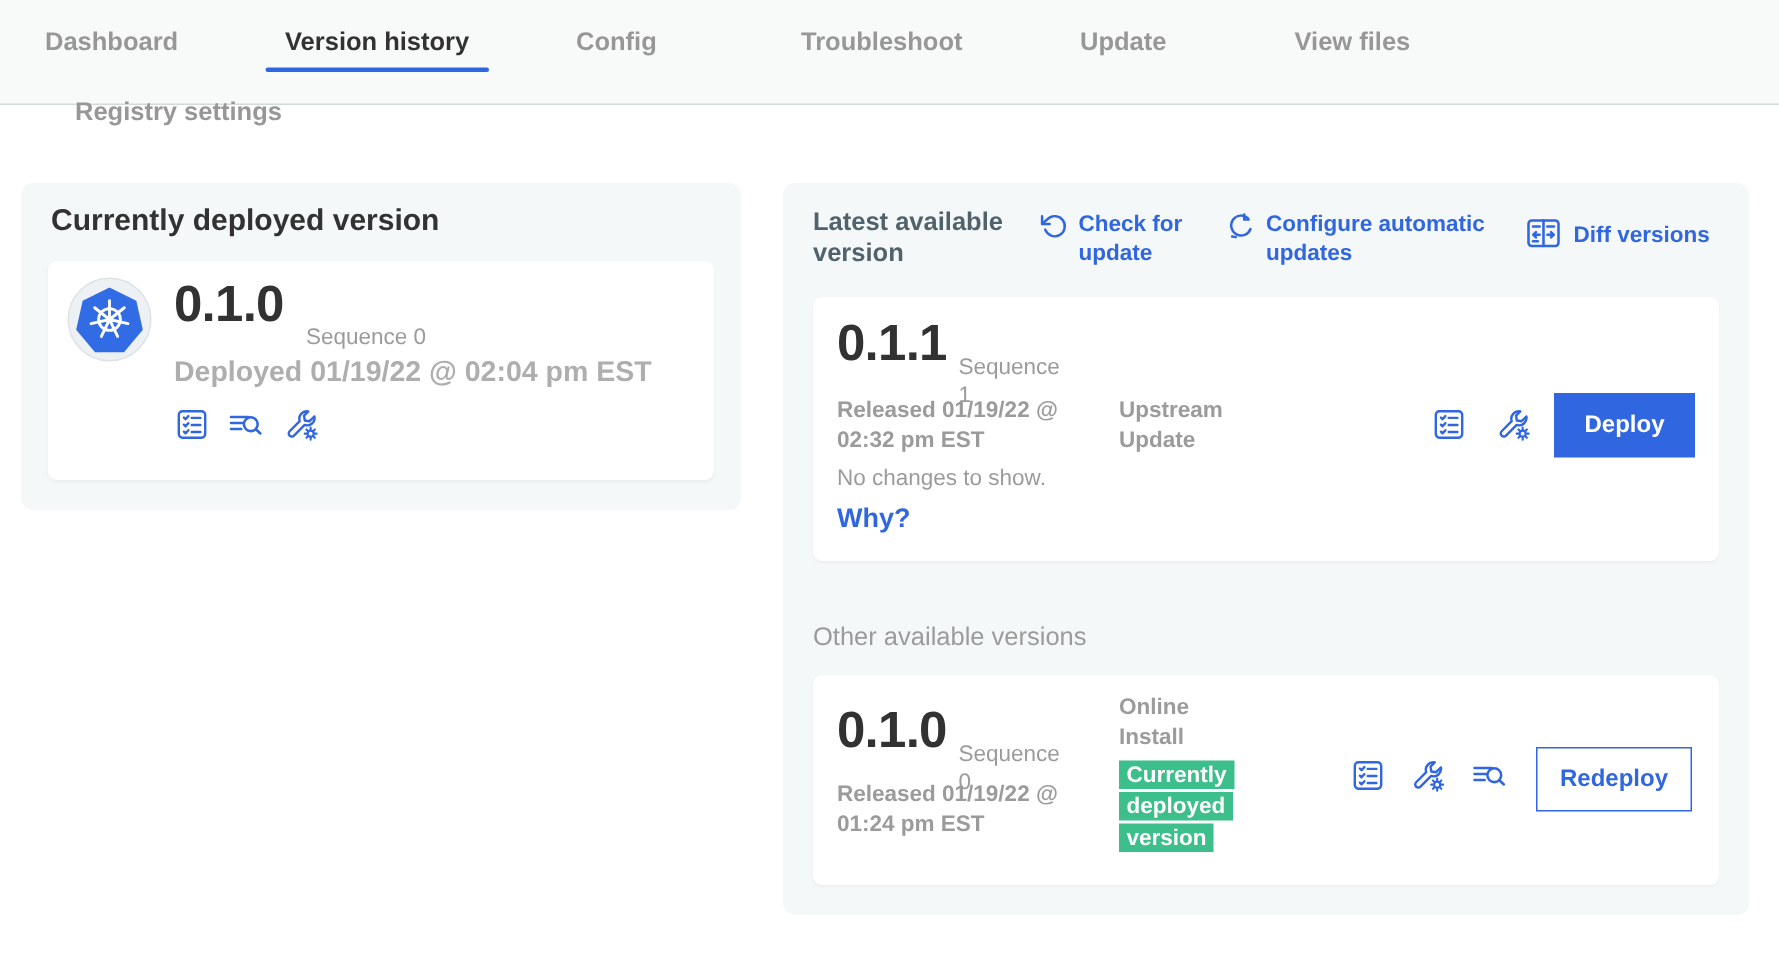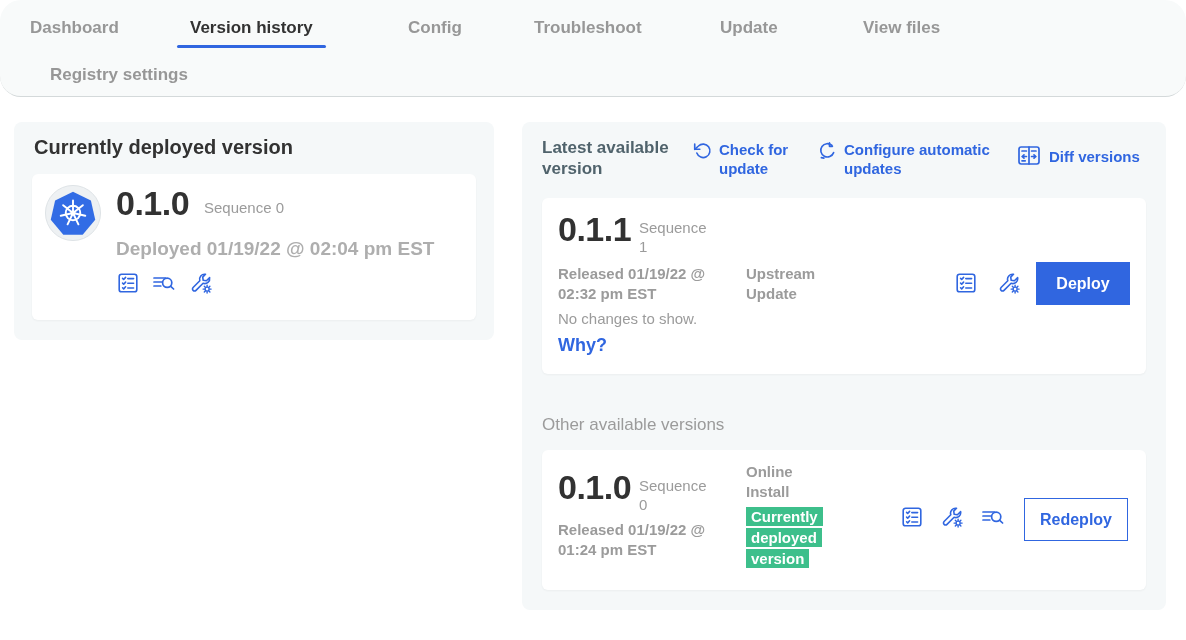--- a/index.html
+++ b/index.html
@@ -11,33 +11,33 @@
     --muted-light:#aeaeae;
     --slate:#50636c;
     --panel:#f5f8f9;
     --navbg:#f8fafa;
   }
   *{margin:0;padding:0;box-sizing:border-box;}
   body{background:#fff;font-family:"Liberation Sans",sans-serif;}
   .page{position:relative;width:1186px;height:640px;background:#fff;overflow:hidden;}
 
   
-  .nav{position:absolute;top:0;left:0;width:1186px;height:97px;background:var(--navbg);border-bottom:1px solid #d4d9da;border-radius:21px;}
+  .nav{position:absolute;top:0;left:0;width:1186px;height:70px;background:var(--navbg);border-bottom:1px solid #d4d9da;}
   .tab{position:absolute;top:18px;font-size:17px;font-weight:700;color:#979797;cursor:pointer;white-space:nowrap;}
   .tab.active{color:var(--ink);}
   .tab.active::after{content:"";position:absolute;left:-13px;right:-13px;bottom:-10px;height:3px;background:var(--blue);border-radius:2px;}
-  .tab.t0{left:30px;}  .tab.t1{left:190px;} .tab.t2{left:408px;text-align:center;}
+  .tab.t0{left:30px;}  .tab.t1{left:190px;} .tab.t2{left:384px;text-align:center;}
   .tab.t3{left:534px;} .tab.t4{left:720px;} .tab.t5{left:863px;}
   .tab.t6{top:65px;left:50px;}
 
   
   .panel{position:absolute;background:var(--panel);border-radius:8px;}
   .white-card{position:absolute;background:#fff;border-radius:6px;box-shadow:0 1px 2px rgba(50,50,50,.05);}
   .ver{position:absolute;font-size:34px;font-weight:700;color:var(--ink);letter-spacing:-.5px;}
-  .seq{position:absolute;font-size:15px;color:var(--muted);line-height:19px;}
+  .seq{position:absolute;font-size:15px;color:var(--muted);line-height:19px;margin-top:17px;}
   .meta{position:absolute;font-size:15px;font-weight:700;color:var(--muted);line-height:20px;}
   .icon{color:var(--blue);display:inline-block;}
   .icon svg{display:block;}
 
   
   .deployed-panel{left:14px;top:122px;width:480px;height:218px;}
   .deployed-title{position:absolute;left:20px;top:14px;font-size:20px;font-weight:700;color:var(--ink);}
   .deployed-inner{left:18px;top:52px;width:444px;height:146px;}
   .k8s{position:absolute;left:12px;top:10px;}
   .dep-ver{left:84px;top:10px;}

